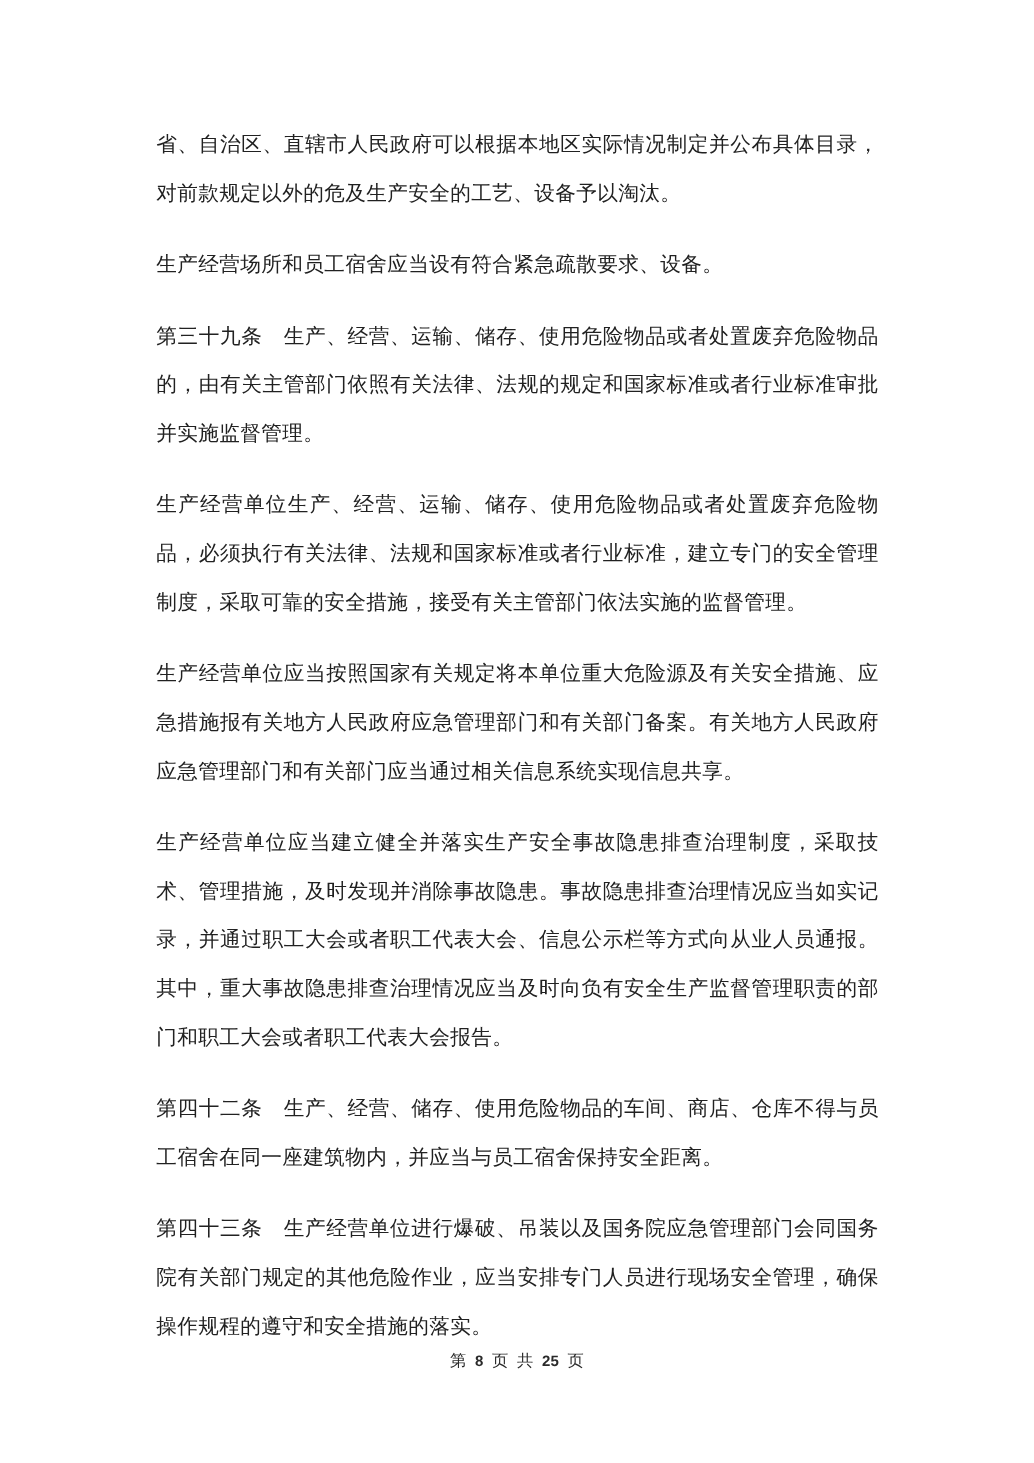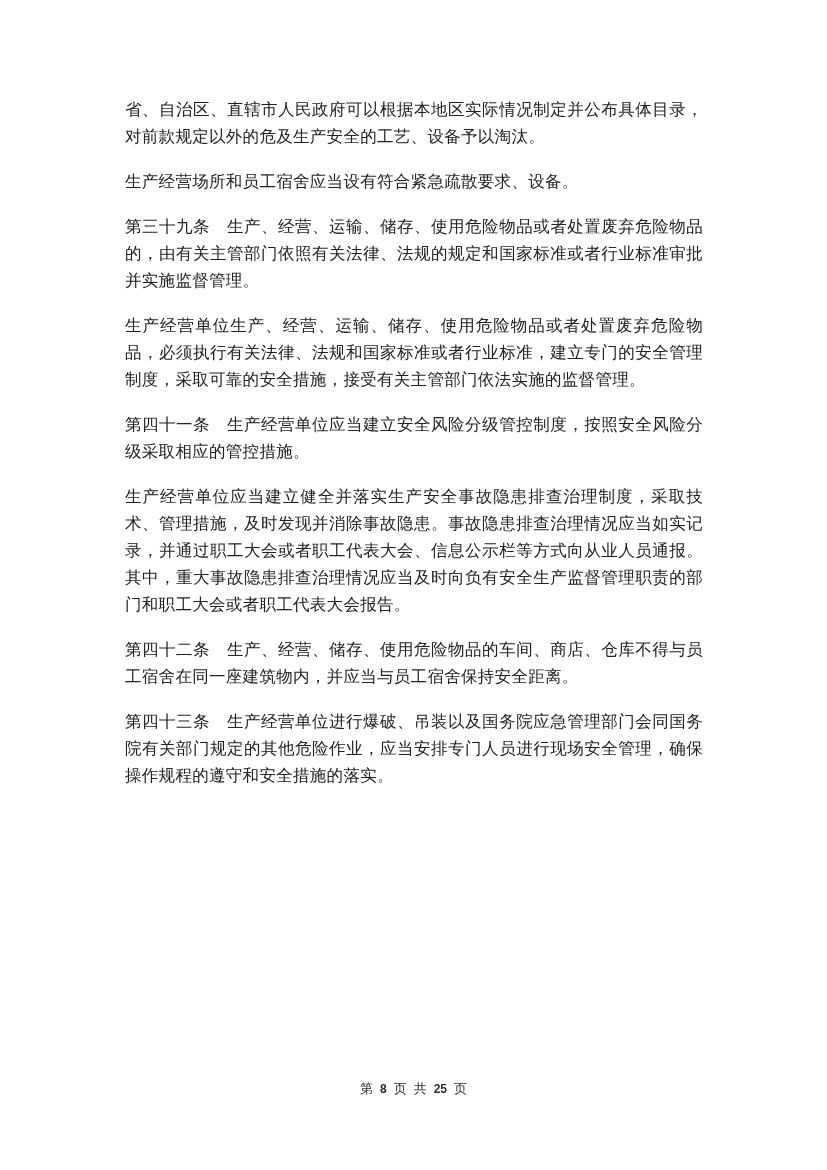--- a/index.html
+++ b/index.html
@@ -21,21 +21,21 @@
   }
   .content {
     position: absolute;
     top: 96px;
     left: 125px;
     width: 578px;
   }
   .content p {
     margin: 0 0 18px 0;
     font-size: 16.5px;
-    line-height: 27px;
+    line-height: 39px;
     text-align: justify;
     text-justify: inter-ideograph;
     word-break: break-all;
     letter-spacing: 0.3px;
   }
   .footer {
     position: absolute;
     top: 1080px;
     left: 0;
     width: 827px;
@@ -58,21 +58,21 @@
 </style>
 </head>
 <body>
 
 <div class="page">
   <div class="content">
     <p>省、自治区、直辖市人民政府可以根据本地区实际情况制定并公布具体目录，对前款规定以外的危及生产安全的工艺、设备予以淘汰。</p>
     <p>生产经营场所和员工宿舍应当设有符合紧急疏散要求、设备。</p>
     <p>第三十九条　生产、经营、运输、储存、使用危险物品或者处置废弃危险物品的，由有关主管部门依照有关法律、法规的规定和国家标准或者行业标准审批并实施监督管理。</p>
     <p>生产经营单位生产、经营、运输、储存、使用危险物品或者处置废弃危险物品，必须执行有关法律、法规和国家标准或者行业标准，建立专门的安全管理制度，采取可靠的安全措施，接受有关主管部门依法实施的监督管理。</p>
-    <p>第四十一条　生产经营单位应当建立安全风险分级管控制度，按照安全风险分级采取相应的管控措施。</p>
+    <p>生产经营单位应当按照国家有关规定将本单位重大危险源及有关安全措施、应急措施报有关地方人民政府应急管理部门和有关部门备案。有关地方人民政府应急管理部门和有关部门应当通过相关信息系统实现信息共享。</p>
     <p>生产经营单位应当建立健全并落实生产安全事故隐患排查治理制度，采取技术、管理措施，及时发现并消除事故隐患。事故隐患排查治理情况应当如实记录，并通过职工大会或者职工代表大会、信息公示栏等方式向从业人员通报。其中，重大事故隐患排查治理情况应当及时向负有安全生产监督管理职责的部门和职工大会或者职工代表大会报告。</p>
     <p>第四十二条　生产、经营、储存、使用危险物品的车间、商店、仓库不得与员工宿舍在同一座建筑物内，并应当与员工宿舍保持安全距离。</p>
     <p>第四十三条　生产经营单位进行爆破、吊装以及国务院应急管理部门会同国务院有关部门规定的其他危险作业，应当安排专门人员进行现场安全管理，确保操作规程的遵守和安全措施的落实。</p>
   </div>
 
   <div class="footer">
     <span class="zh">第</span>
     <span class="num">8</span>
     <span class="zh">页</span>
     <span class="zh">共</span>

